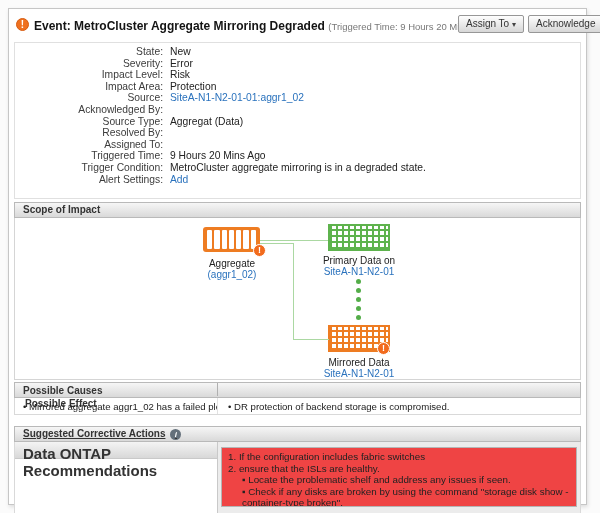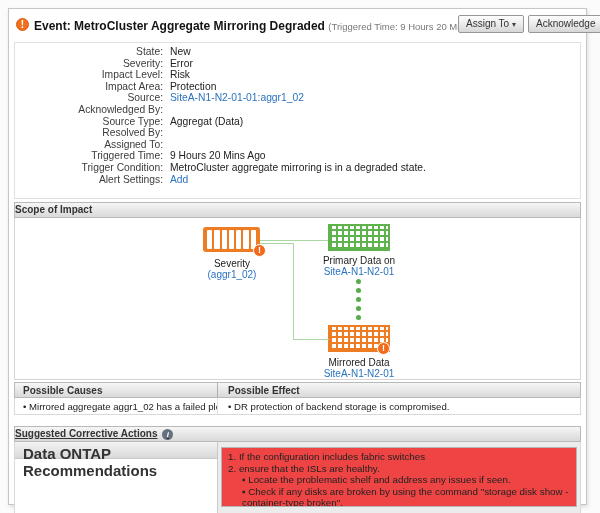--- a/index.html
+++ b/index.html
@@ -18,21 +18,21 @@
   .title .note { font-weight:normal; font-size:9.5px; color:#787878; }
   .btns { position:absolute; top:6px; left:449px; display:flex; gap:4px; white-space:nowrap; }
   .btn { height:18px; padding:0 7px; font-size:10px; color:#333;
     background:linear-gradient(#fefefe,#d7d7d7); border:1px solid #979797; border-radius:2px;
     line-height:16px; cursor:pointer; }
   .btn .caret { font-size:8px; color:#444; }
 
   
   .section-bar { margin:0 5px; height:16px; background:linear-gradient(#f6f6f6,#d9d9d9);
     border:1px solid #b9b9b9; font-size:10px; font-weight:bold; color:#333;
-    line-height:14px; display:flex; align-items:center; }
+    line-height:14px; padding-left:8px; display:flex; align-items:center; }
 
   
   .summary-box { margin:2px 5px 0 5px; height:157px; border:1px solid #e0e0e0; background:#fff; padding-top:3px; }
   .sum-title { font-size:10.5px; font-weight:bold; color:#222; margin-left:50px; line-height:13px; }
   .sum-row { display:flex; font-size:10.3px; line-height:11.6px; }
   .sum-label { width:148px; text-align:right; color:#3c3c3c; }
   .sum-val { margin-left:7px; color:#222; }
   .link { color:#2a72bd; cursor:pointer; }
 
   
@@ -57,21 +57,21 @@
     line-height:11px; z-index:3; }
 
   .dlabel { position:absolute; width:120px; text-align:center; font-size:10px; line-height:11px; color:#222; }
   .dlabel .link { display:block; }
 
   .line { position:absolute; background:#abd8a2; z-index:1; }
   .dot { position:absolute; left:341px; width:5px; height:5px; border-radius:50%; background:#54ad49; }
 
   
   .ce-header { margin:2px 5px 0; height:16px; display:flex; background:linear-gradient(#f6f6f6,#d9d9d9);
-    border:1px solid #b9b9b9; font-size:10px; font-weight:bold; color:#333; }
+    border:1px solid #b9b9b9; font-size:10px; font-weight:bold; color:#333;flex-direction:column; }
   .ce-h-left { width:203px; border-right:1px solid #b0b0b0; padding:2px 0 0 8px; }
   .ce-h-right { flex:1; padding:2px 0 0 10px; }
   .ce-body { margin:0 5px; display:flex; border:1px solid #d9d9d9; border-top:none; background:#fff;
     font-size:9.6px; color:#222; height:17px; }
   .ce-b-left { width:203px; border-right:1px solid #e2e2e2; padding:3px 2px 0 8px; white-space:nowrap; overflow:hidden; }
   .ce-b-right { flex:1; padding:3px 0 0 10px; white-space:nowrap; overflow:hidden; }
   .bullet::before { content:"• "; }
 
   
   .actions-bar { margin-top:11px;text-decoration:underline; }
@@ -177,21 +177,21 @@
       <span></span>
         <span></span>
         <span></span>
         <span></span>
         <span></span>
         <span></span>
         <span></span>
     </div>
     <span class="badge" style="left:238px; top:26px;">!</span>
     <div class="dlabel" style="left:157px; top:40px;">
-      <span>Severity</span>
+      <span>Aggregate</span>
       <span class="link">(aggr1_02)</span>
     </div>
 
     <div class="shelf green" style="left:313px; top:6px;"></div>
     <div class="dlabel" style="left:284px; top:37px;">
       <span>Primary Data on</span>
       <span class="link">SiteA-N1-N2-01</span>
     </div>
 
     <span class="dot" style="top:61px;"></span>

